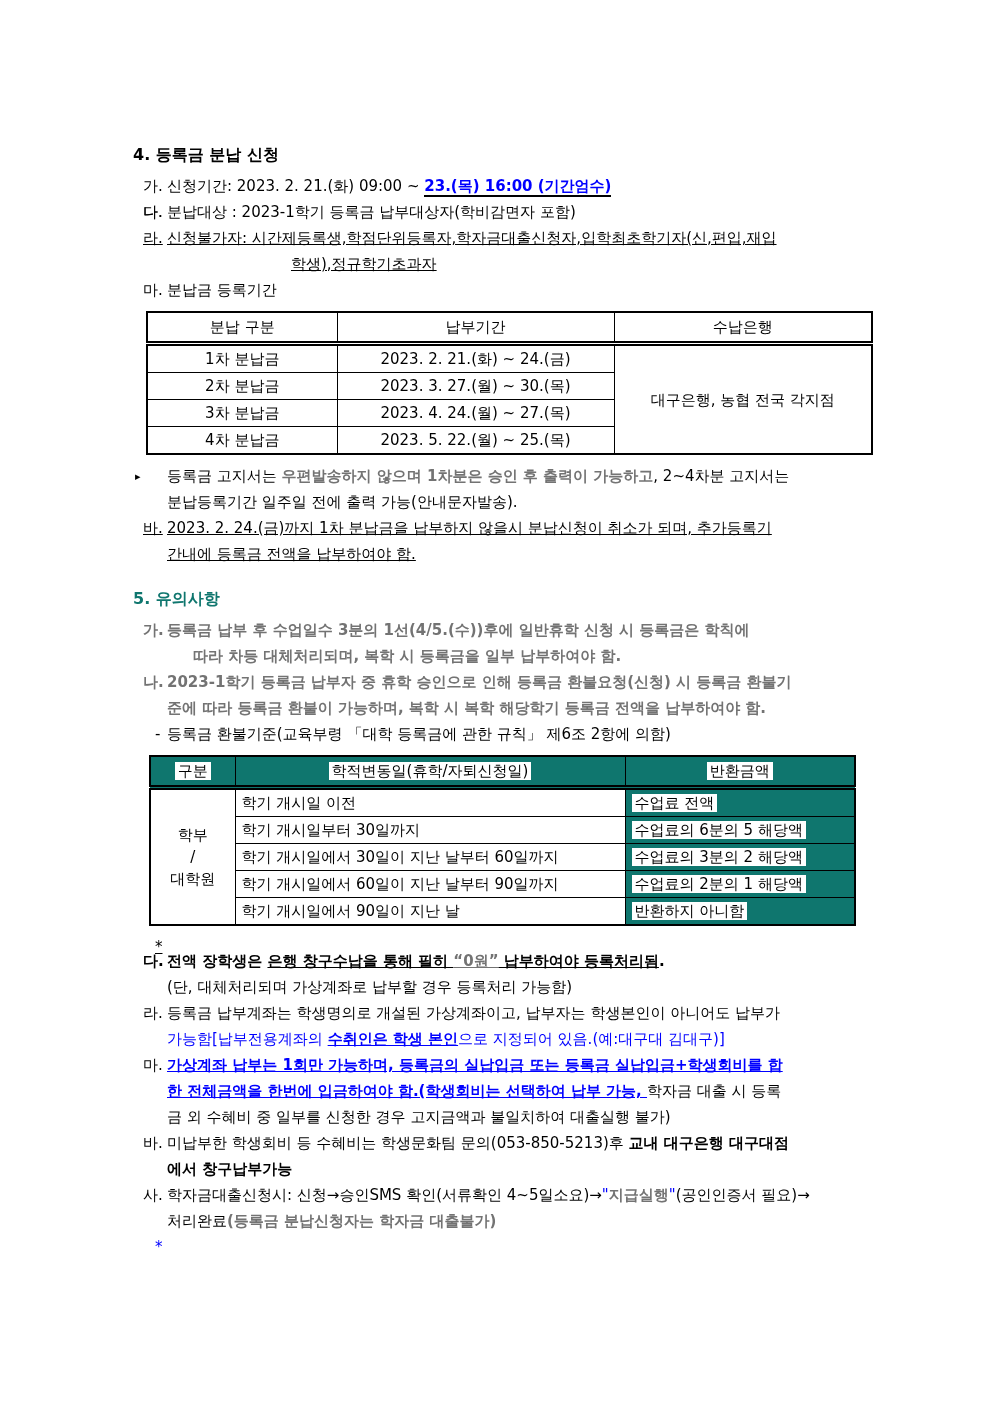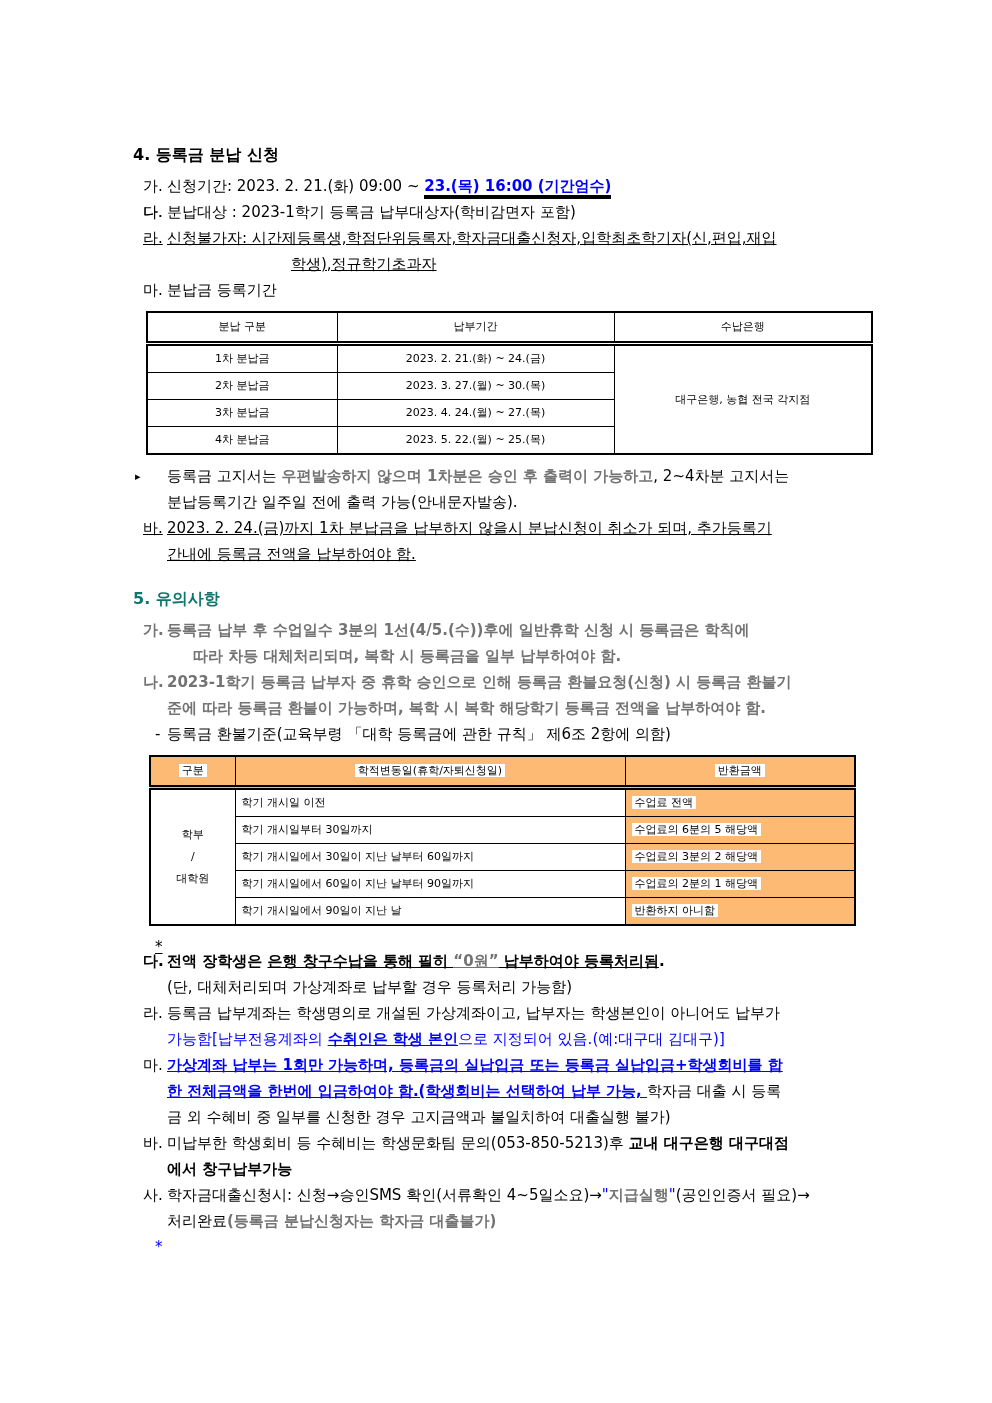--- a/index.html
+++ b/index.html
@@ -13,32 +13,32 @@
   .sec-title.s5{color:#0f766e;margin-top:20px;}
   .para{position:relative;padding-left:36px;margin:0;}
   .para .lbl{position:absolute;left:12px;top:0;}
   .para.bullet .lbl{left:4px;font-size:11px;top:1px;}
   .para.note .lbl{left:24px;}
   .gap-top{margin-top:22px;}
   .bold{font-weight:bold;}
   .red{color:#737373;}
   .blue{color:#0000ff;}
   .ul{text-decoration:underline;}
-  .ulred{border-bottom:4px solid #000000;padding-bottom:0px;margin-top:8px;}
+  .ulred{border-bottom:2px solid #000000;padding-bottom:0px;margin-top:8px;}
   .pad{display:inline-block;height:1px;}
   table{border-collapse:collapse;table-layout:fixed;background:#fff;}
-  th,td{border:1.5px solid #000;font-size:11px;font-weight:normal;padding:0 6px;height:26px;line-height:20px;}
+  th,td{border:1.5px solid #000;font-size:15px;font-weight:normal;padding:0 6px;height:26px;line-height:20px;}
   table{border:2.5px solid #000;}
   tr.head th{border-bottom:5px double #000;height:28px;text-align:center;}
   .t1{margin:8px 0 8px 15px;width:725px;}
   .t1 td{text-align:center;}
   .t2{margin:8px 0 8px 18px;width:705px;}
   .t2 td{text-align:left;}
   .t2 td.group{text-align:center;line-height:22px;}
-  .gray{background:#fdba74;}
+  .gray{background:#0f766e;}
   .hl{background:#ffffff;padding:0 3px;}
   .t2 tr.head th .hl, .t1 tr.head th{background-clip:padding-box;}
 </style>
 </head>
 <body>
 
 <div class="page">
   <div class="content">
 
     <div class="sec-title">4. 등록금 분납 신청</div>

